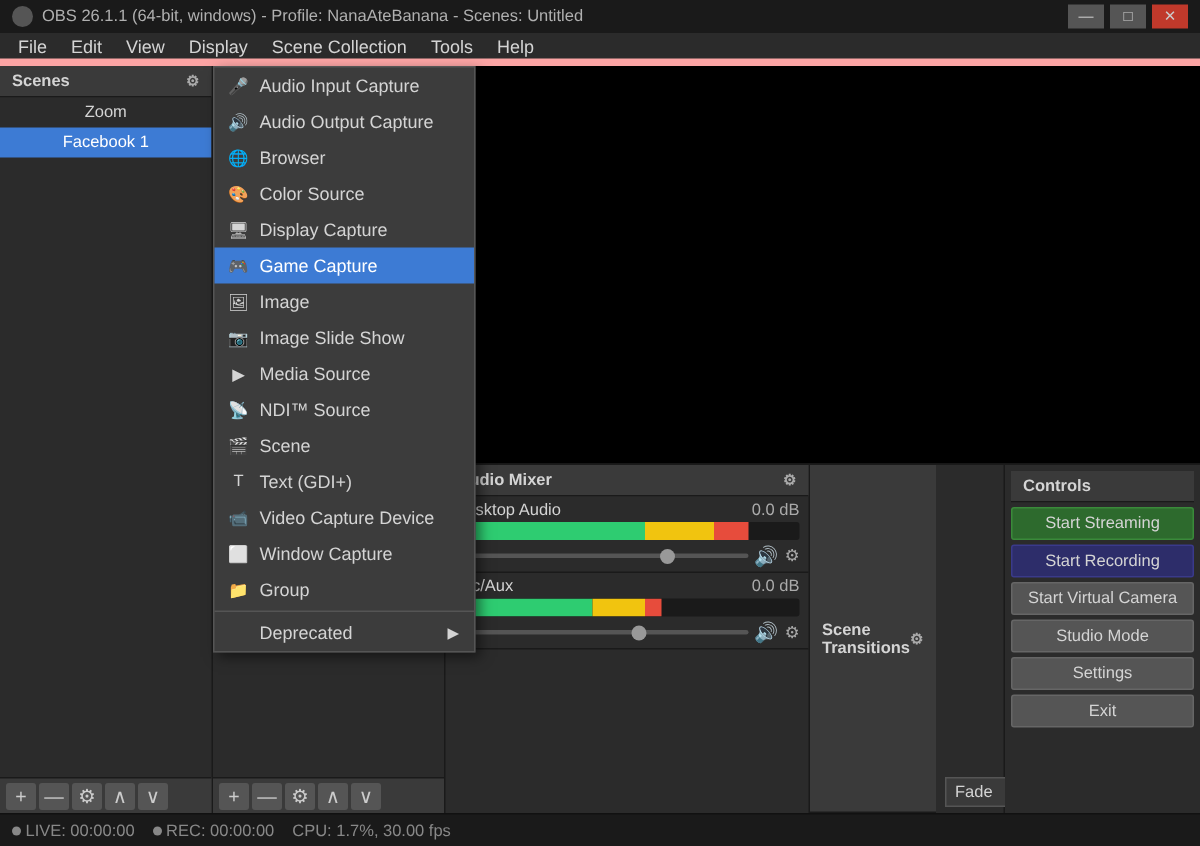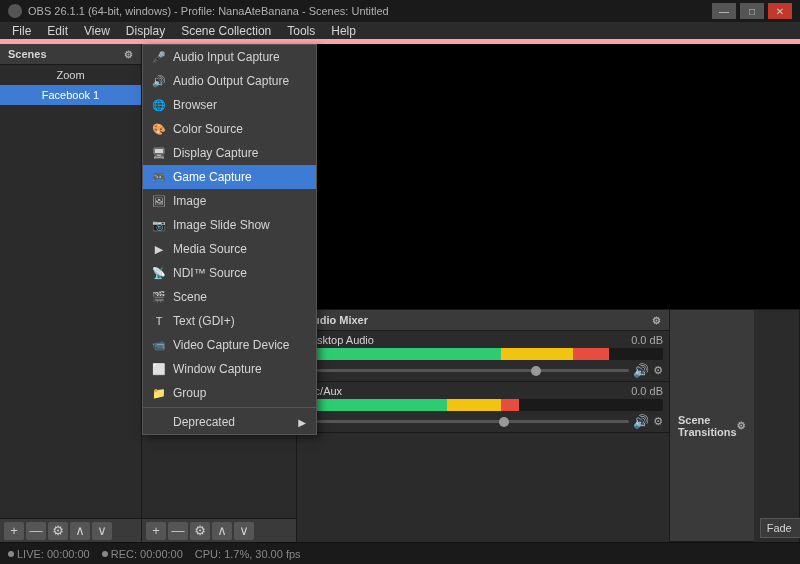--- a/index.html
+++ b/index.html
@@ -419,20 +419,31 @@
           <div class="transition-row">
             <span class="transition-label">Duration</span>
             <input type="text" style="width: 55px; background: rgb(58, 58, 58); border: 1px solid rgb(85, 85, 85); color: rgb(212, 212, 212); font-size: 11px; padding: 1px 2px; height: 20px; margin-top: 24px;" value="300 ms">
             <span style="display:flex; flex-direction:column; gap:0; margin-left:2px;">
               <button style="background:#555; border:none; color:#ccc; font-size:8px; height:10px; cursor:pointer; line-height:1;">▲</button>
               <button style="background:#555; border:none; color:#ccc; font-size:8px; height:10px; cursor:pointer; line-height:1;">▼</button>
             </span>
           </div>
         </div>
 
+        <div id="controls-panel">
+          <div class="panel-header">
+            <span>Controls</span>
+          </div>
+          <button class="ctrl-btn start-stream">Start Streaming</button>
+          <button class="ctrl-btn start-rec">Start Recording</button>
+          <button class="ctrl-btn">Start Virtual Camera</button>
+          <button class="ctrl-btn">Studio Mode</button>
+          <button class="ctrl-btn">Settings</button>
+          <button class="ctrl-btn">Exit</button>
+        </div>
       </div>
 
       <div id="context-menu" style="position:absolute; left:0; top:0; z-index:200;">
         <div class="ctx-item">
           <span class="ctx-icon">🎤</span>
           <span>Audio Input Capture</span>
         </div>
         <div class="ctx-item">
           <span class="ctx-icon">🔊</span>
           <span>Audio Output Capture</span>

